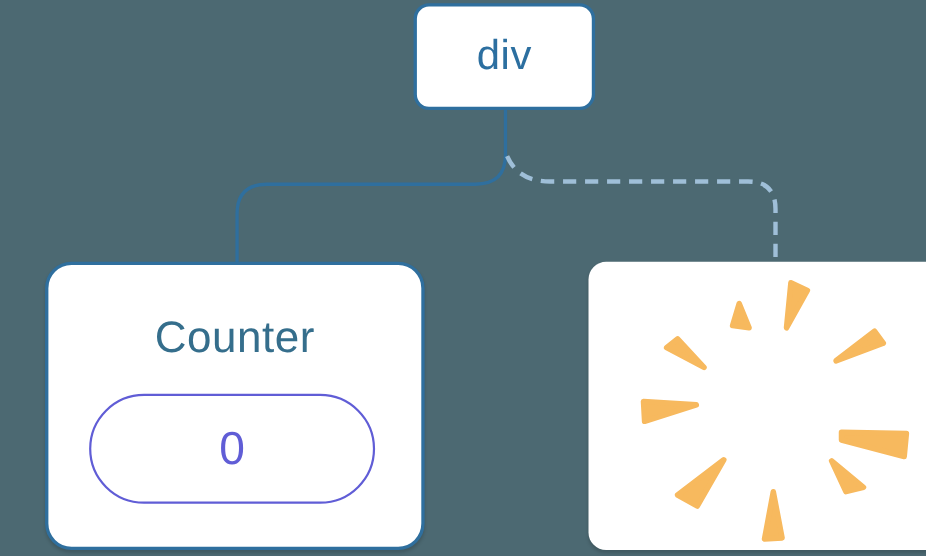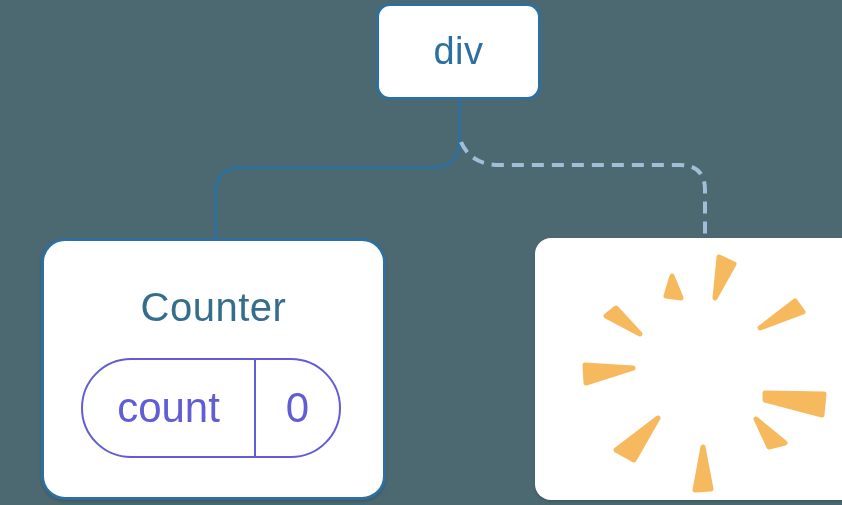--- a/index.html
+++ b/index.html
@@ -111,23 +111,20 @@
     <path d="M423,142 Q433,165 462,165 H642 Q667,165 667,190 V239" fill="none" stroke-width="4" stroke-dasharray="12 8" stroke="#9FBFD8"></path>
   </svg>
 
   <div class="node root-node">
     <span class="root-label">div</span>
   </div>
 
   <div class="node counter-node">
     <div class="counter-title">Counter</div>
     <div class="state-pill">
-      <div class="state-key-section">
-        <span class="state-text">count</span>
-      </div>
       <div class="state-value-section">
         <span class="state-text">0</span>
       </div>
     </div>
   </div>
 
   <div class="node removed-node">
     <svg class="poof" viewBox="0 0 336 262" xmlns="http://www.w3.org/2000/svg">
       <g stroke-width="5" stroke-linejoin="round">
         <polygon points="180,60 184,19 199,26" fill="#F7B95E" stroke="#F7B95E"></polygon>

